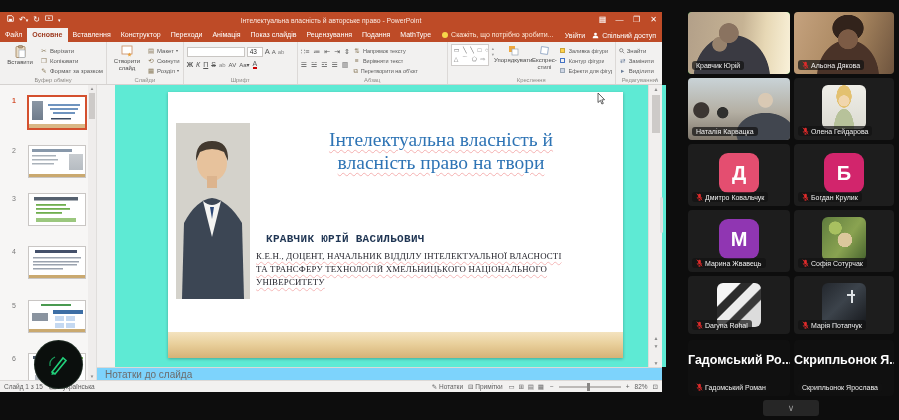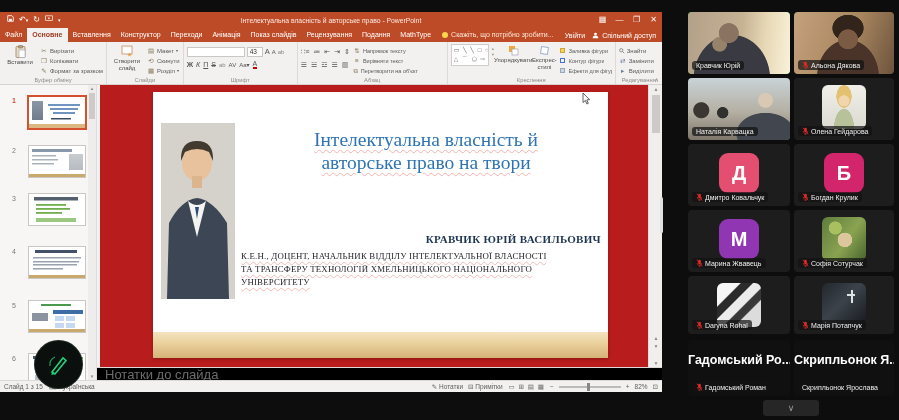--- a/index.html
+++ b/index.html
@@ -42,34 +42,34 @@
   .thumbs{position:absolute;left:0;top:73px;width:97px;height:295px;background:#f7f6f5;overflow:hidden;border-right:1px solid #e0dedc}
   .tnum{position:absolute;left:12px;font-size:7px;color:#7a7a7a}
   .tnum.sel{color:#d4502e;font-weight:bold}
   .thumb{position:absolute;left:28px;width:58px;height:33px;background:#fff;border:1px solid #c9c6c4}
   .thumb.sel{left:27px;width:60px;height:35px;border:2px solid #d4502e}
   .mini{position:absolute;left:0;top:0;right:0;bottom:0;background-repeat:no-repeat}
   .tscroll{position:absolute;left:88px;top:0;width:8px;height:295px;background:#efedec}
   .tscroll .th{position:absolute;left:1px;top:8px;width:6px;height:26px;background:#cdcac8}
   .tscroll .a{position:absolute;left:0;width:8px;text-align:center;font-size:4.5px;color:#8a8a8a}
   
-  .canvas{position:absolute;left:100px;top:73px;width:551px;height:282px;background:#b91c1c;overflow:hidden}
+  .canvas{position:absolute;left:115px;top:73px;width:551px;height:282px;background:#5eead4;overflow:hidden}
   .slide{position:absolute;left:53px;top:7px;width:455px;height:266px;background:#fff;box-shadow:0 1px 3px rgba(0,0,0,.28)}
   .sl-photo{position:absolute;left:8px;top:31px;width:74px;height:176px;overflow:hidden}
   .sl-titleblock{position:absolute;left:98px;top:36px;width:350px;text-align:center;font-family:"Liberation Serif",serif;color:#2e74b5;font-size:19.5px;line-height:1.18}
   .tl{text-decoration:underline wavy rgba(235,110,110,.5);text-decoration-thickness:.8px;text-underline-offset:3px}
-  .sl-author{position:absolute;left:98px;top:141px;width:350px;text-align:right;font-family:Liberation Serif, serif;font-weight:bold;font-size:11px;color:#1f3553;letter-spacing:.3px}
+  .sl-author{position:absolute;left:98px;top:141px;width:350px;text-align:left;font-family:Liberation Mono, monospace;font-weight:bold;font-size:11px;color:#1f3553;letter-spacing:.3px}
   .sl-sub{position:absolute;left:88px;top:158px;width:318px;font-family:"Liberation Serif",serif;font-size:8.8px;line-height:1.5;color:#24242c;letter-spacing:.2px;text-decoration:underline wavy rgba(235,110,110,.45);text-decoration-thickness:.7px;text-underline-offset:2px}
   .sl-band{position:absolute;left:0;top:240px;width:455px;height:26px;background:linear-gradient(180deg,#f4e3bf 0%,#e9d09c 45%,#d6b277 100%)}
   .cursor{position:absolute;left:482px;top:6px}
   .vscroll{position:absolute;left:648px;top:73px;width:14px;height:282px;background:#f1efee;border-left:1px solid #e0dedc;font-size:5px;color:#8a8a8a;text-align:center}
   .vscroll .th{position:absolute;left:3px;top:10px;width:8px;height:38px;background:#cdcac8}
   .vscroll .nav{position:absolute;left:0;width:14px;line-height:6px}
   
-  .notesbar{position:absolute;left:97px;top:355px;width:565px;height:13px;background:#000000;border-top:1px solid #dcd9d7;font-size:13px;color:#6c6c6c;line-height:13px;padding-left:8px}
+  .notesbar{position:absolute;left:97px;top:355px;width:565px;height:13px;background:#7dd3fc;border-top:1px solid #dcd9d7;font-size:10px;color:#6c6c6c;line-height:13px;padding-left:8px}
   .statusbar{position:absolute;left:0;top:368px;width:662px;height:12px;background:#f2f1f0;border-top:1px solid #dcd9d7;display:flex;align-items:center;font-size:6.5px;color:#5e5e5e;padding:0 4px;gap:6px}
   .statusbar .right{margin-left:auto;display:flex;align-items:center;gap:5px}
   .viewbtns span{font-size:6.5px;color:#6a6a6a;padding:0 1px}
   .zslider{position:relative;width:62px;height:2px;background:#bdbab8}
   .zslider .kn{position:absolute;left:28px;top:-3px;width:3px;height:8px;background:#8a8886}
   
   .annot{position:absolute;left:35px;top:341px;width:47px;height:47px;border-radius:50%;background:#0b0f0d;z-index:60;display:flex;align-items:center;justify-content:center;box-shadow:0 0 0 1px #1d2a22}
   .vhandle{position:absolute;left:660px;top:197px;width:3px;height:36px;background:#e0e0e0;border-radius:2px;z-index:55}
   
   .zoompanel{position:absolute;left:683px;top:0;width:216px;height:420px;background:#0d0d0d}
@@ -421,21 +421,21 @@
             <ellipse cx="36" cy="40" rx="15" ry="18" fill="#e7c29c"></ellipse>
             <path d="M20 38 Q19 18 36 18 Q53 18 52 38 L48 29 Q36 23 24 29 Z" fill="#42392f"></path>
             <rect x="31" y="53" width="10" height="12" fill="#dcb48e"></rect>
             <path d="M6 176 L8 100 Q20 77 36 75 Q52 77 66 100 L68 176 Z" fill="#3c4654"></path>
             <path d="M27 78 L36 114 L45 78 Q36 86 27 78" fill="#f4f4f2"></path>
             <path d="M34 84 L36 96 L38 84 Z" fill="#2e4a7a"></path>
           </svg>
         </div>
         <div class="sl-titleblock">
           <div class="tl">Інтелектуальна власність й</div>
-          <div class="tl">авторське право на твори</div>
+          <div class="tl">власність право на твори</div>
         </div>
         <div class="sl-author">КРАВЧИК ЮРІЙ ВАСИЛЬОВИЧ</div>
         <div class="sl-sub">К.Е.Н., ДОЦЕНТ, НАЧАЛЬНИК ВІДДІЛУ ІНТЕЛЕКТУАЛЬНОЇ ВЛАСНОСТІ ТА ТРАНСФЕРУ ТЕХНОЛОГІЙ ХМЕЛЬНИЦЬКОГО НАЦІОНАЛЬНОГО УНІВЕРСИТЕТУ</div>
         <div class="sl-band"></div>
       </div>
       <span class="cursor">
         <svg width="9" height="12" viewBox="0 0 9 12">
             <path d="M1 0 L1 9.5 L3.4 7.4 L4.9 11 L6.3 10.4 L4.8 6.9 L7.6 6.7 Z" fill="#fcfcfc" stroke="#3a3a3a" stroke-width=".8"></path>
           </svg>
       </span>

